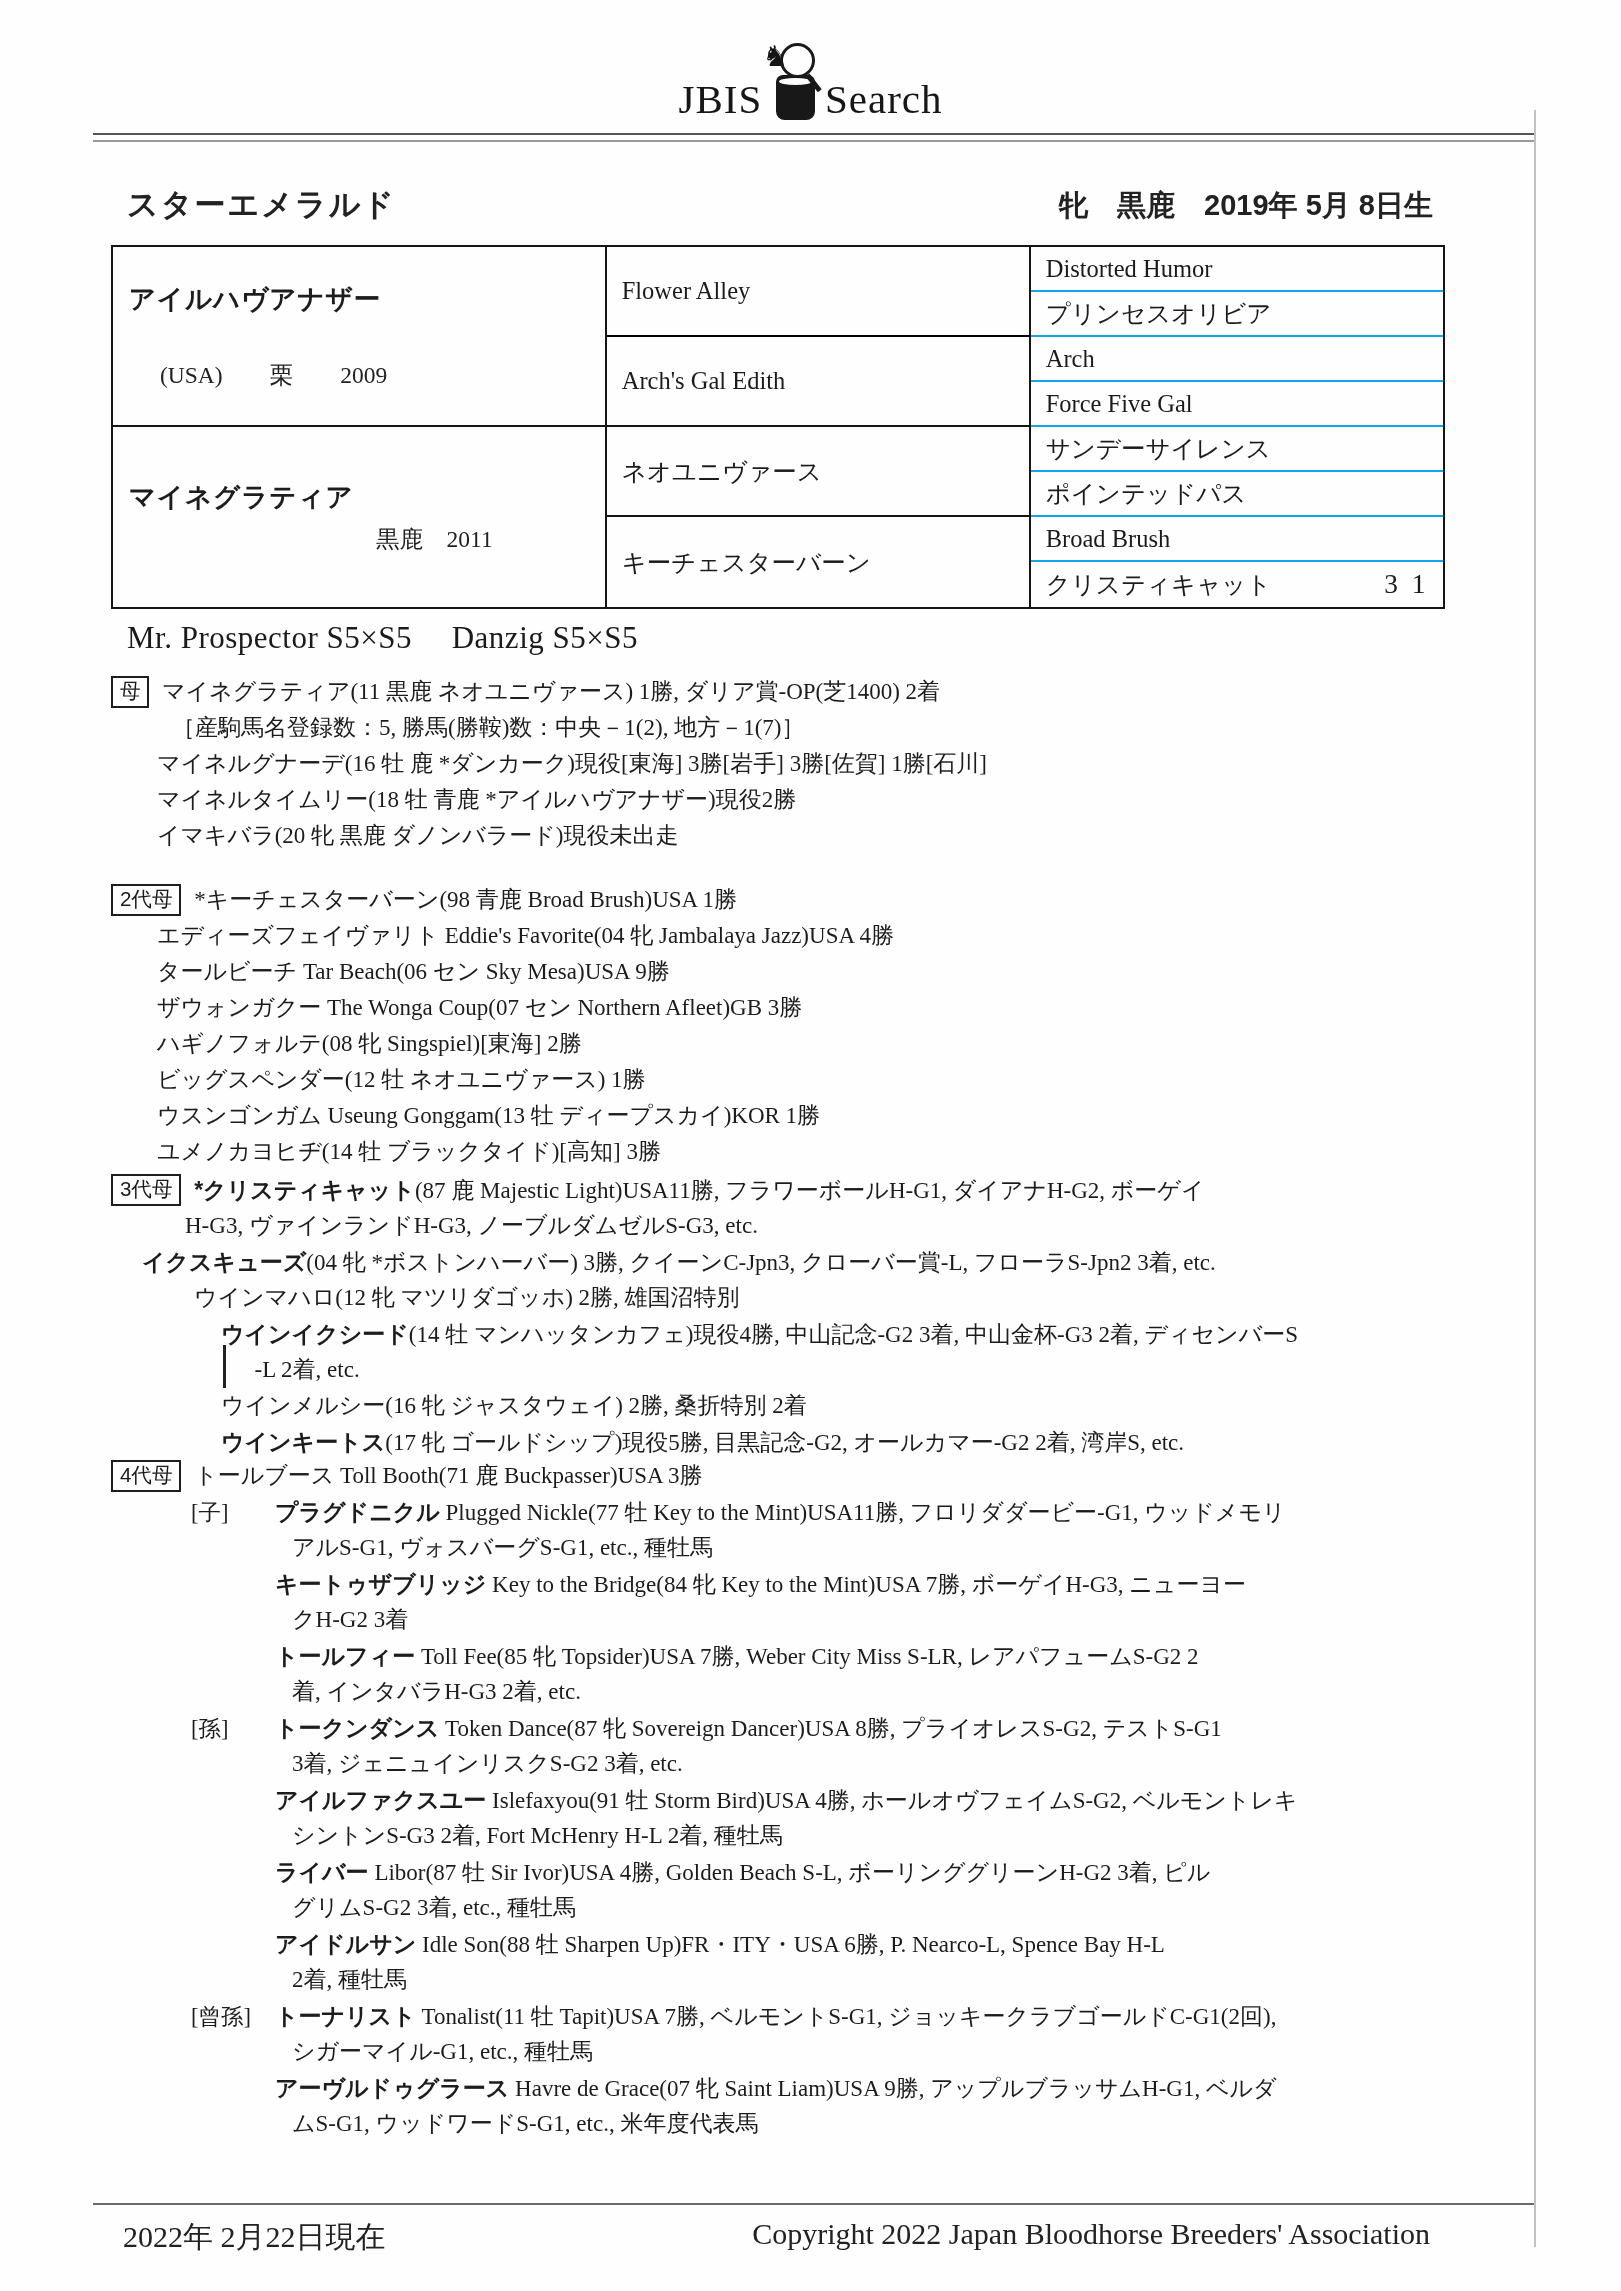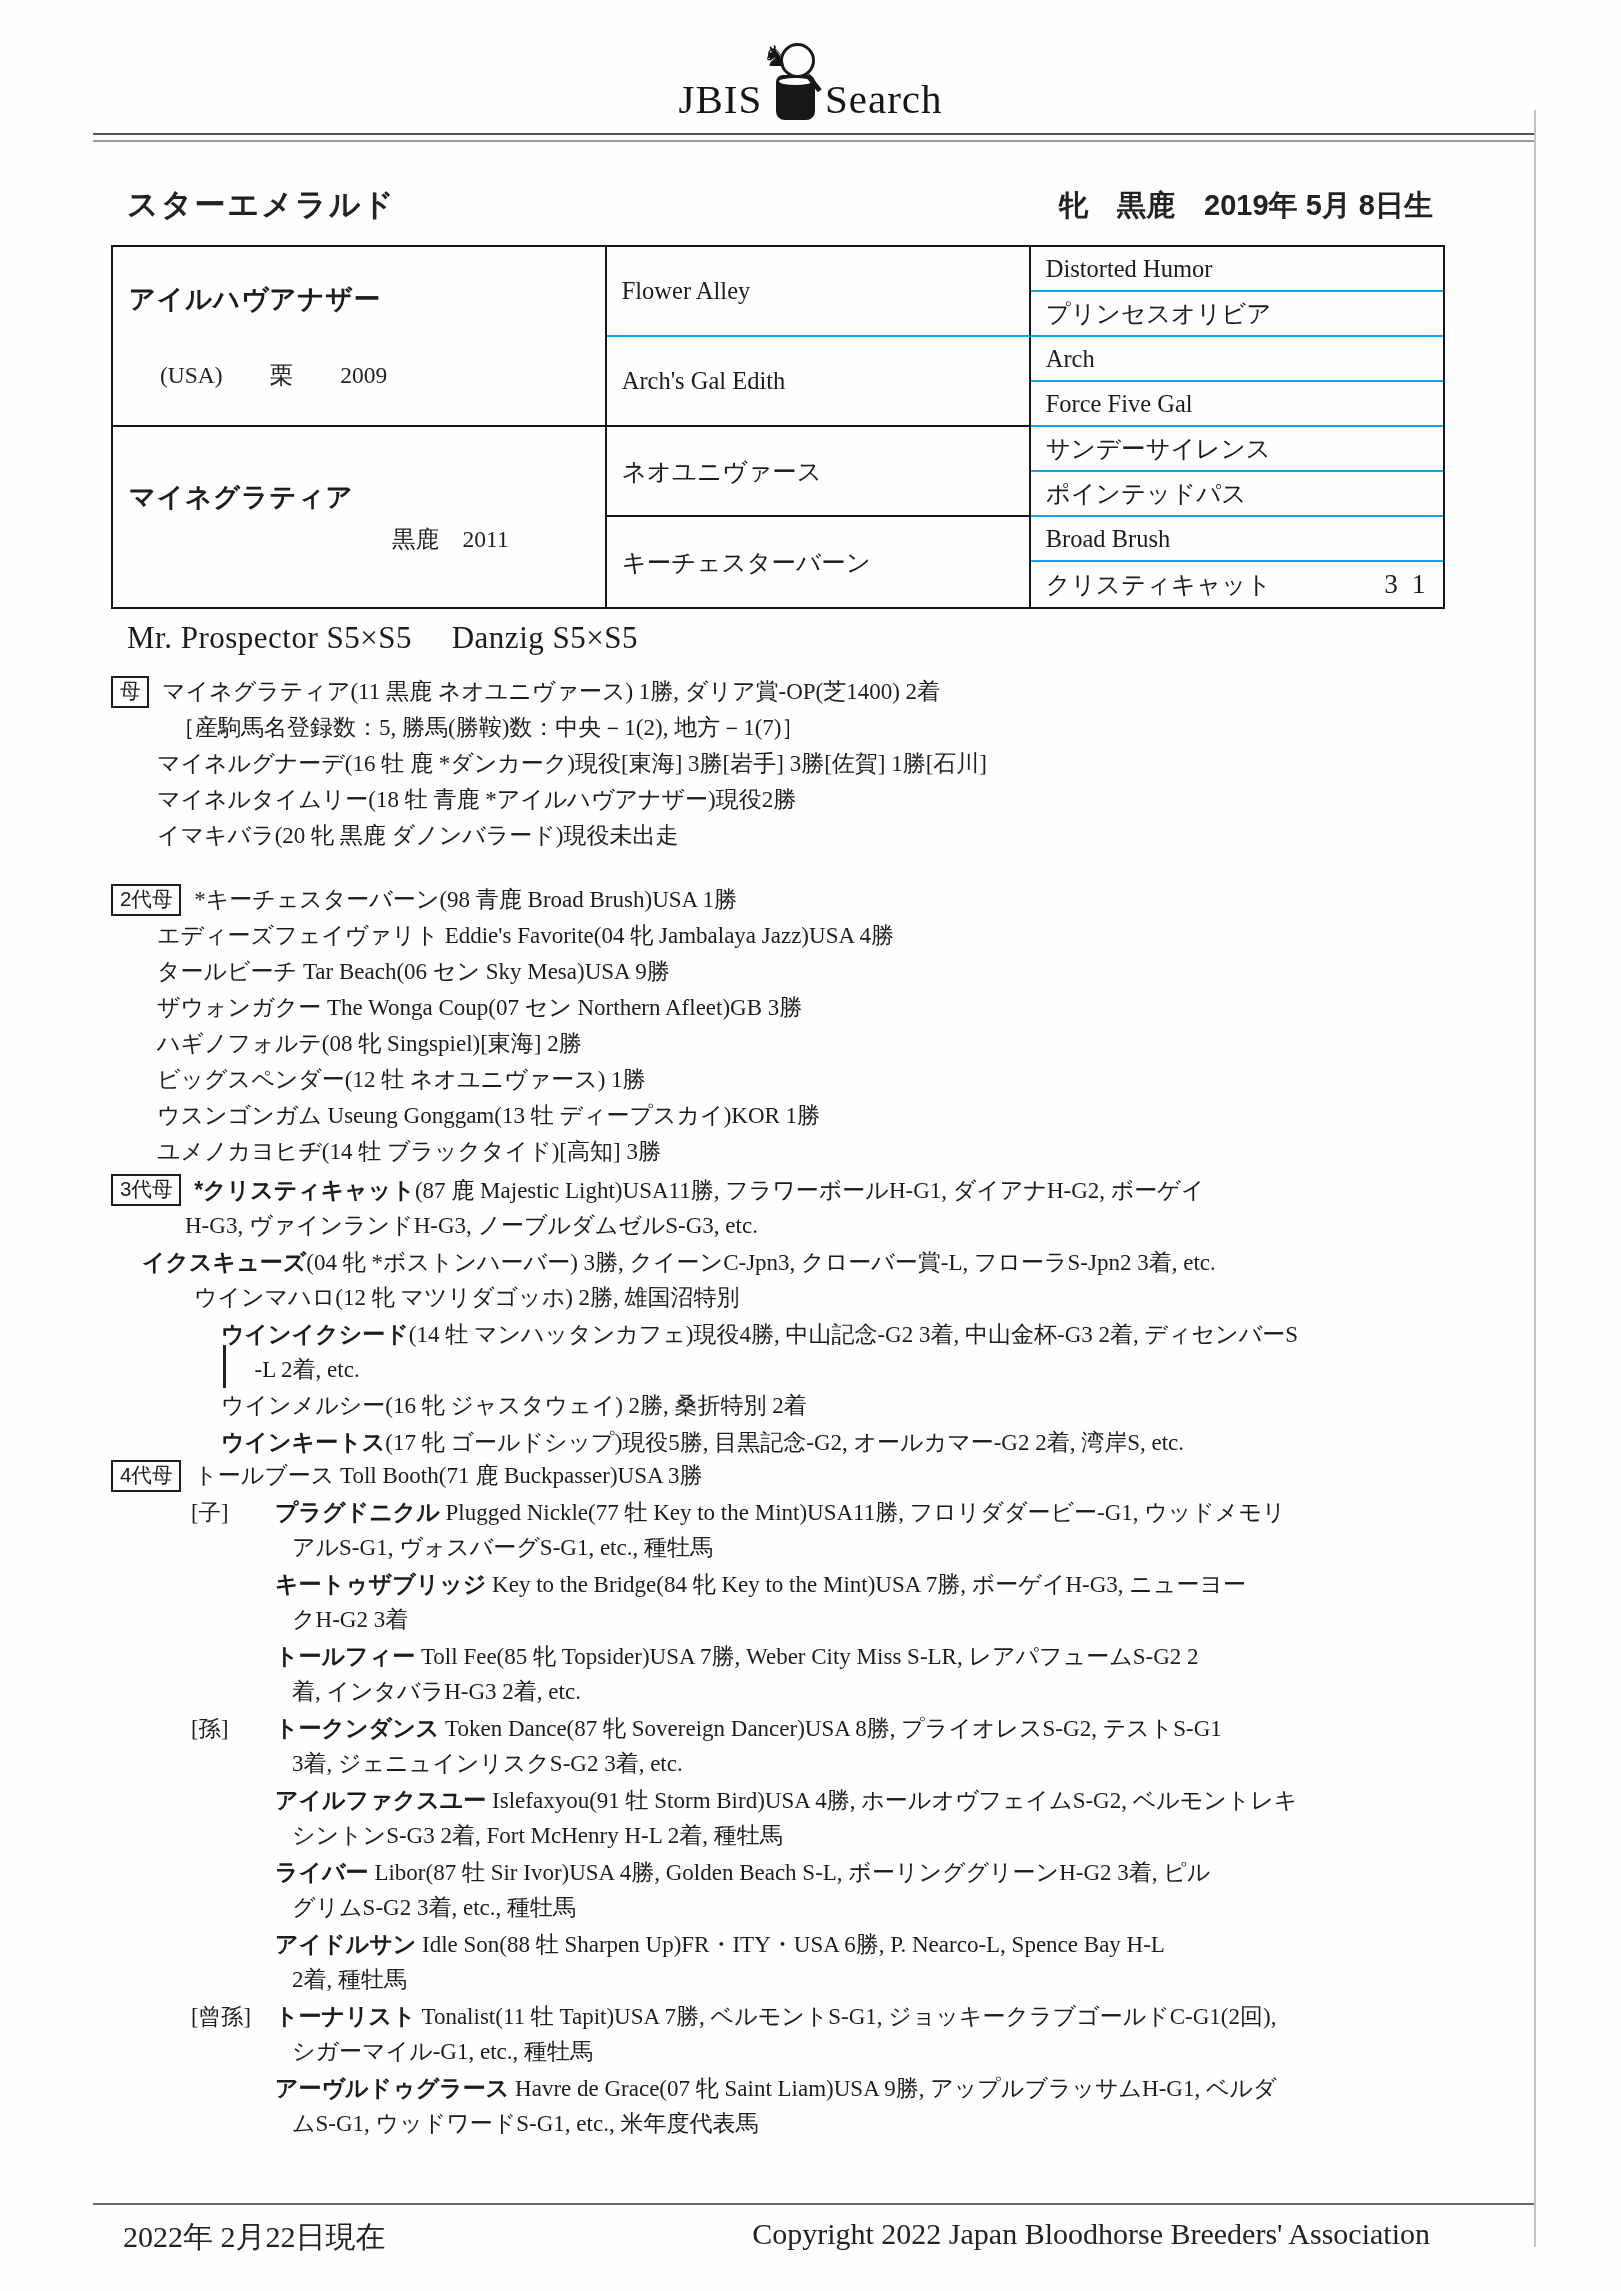--- a/index.html
+++ b/index.html
@@ -39,30 +39,30 @@
 
   
   .ped-table{position:absolute;top:245px;left:111px;display:grid;
         grid-template-columns:494px 424px 412px;grid-auto-rows:45px;
         border:2.9px solid #151515;background:#fefefe;}
   .cell{display:flex;align-items:center;overflow:hidden;}
   .c1{flex-direction:column;align-items:stretch;justify-content:center;border-right:2px solid #151515;}
   .c1a{grid-column:1;grid-row:1/5;border-bottom:2px solid #151515;gap:34px;}
   .c1b{grid-column:1;grid-row:5/9;}
   .c2{grid-column:2;border-right:2px solid #151515;padding-left:14.7px;font-size:24.5px;}
-  .c2a{grid-row:1/3;border-bottom:2px solid #0ea5e9;}
+  .c2a{grid-row:1/3;border-bottom:2px solid #000000;}
   .c2b{grid-row:3/5;border-bottom:2px solid #151515;text-align:right;}
   .c2c{grid-row:5/7;border-bottom:2px solid #151515;}
   .c2d{grid-row:7/9;}
   .c3{grid-column:3;padding-left:14.7px;font-size:24.5px;border-bottom:2px solid #0ea5e9;}
   .c3.last{border-bottom:none;justify-content:space-between;}
   .g1name{font-family:"Liberation Sans","DejaVu Sans",sans-serif;font-weight:700;font-size:26.5px;
         padding-left:15.7px;letter-spacing:1px;color:#1d1d1d;}
   .g1detail{font-size:23.5px;margin-top:7.8px;padding-left:47px;color:#222;}
-  .c1b .g1detail{padding-left:263px;margin-left:16px;}
+  .c1b .g1detail{padding-left:263px;}
   .pagenum{font-size:27.4px;letter-spacing:13.7px;padding-right:3.9px;}
 
   
   .inbreeding{position:absolute;top:617px;left:127px;font-size:31px;letter-spacing:0.5px;}
 
   
   .sections{position:absolute;top:0;left:0;width:1621px;height:2292px;pointer-events:none;}
   .section{position:absolute;left:111px;width:1431px;}
   .section:nth-child(1){top:674px;}
   .section:nth-child(2){top:882px;}

